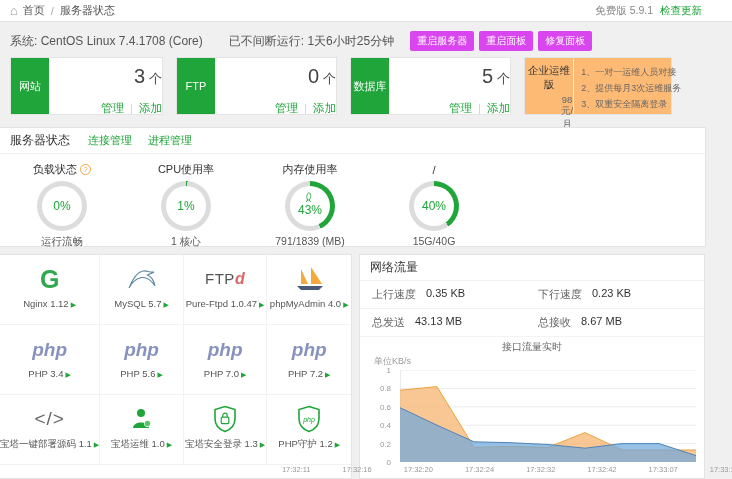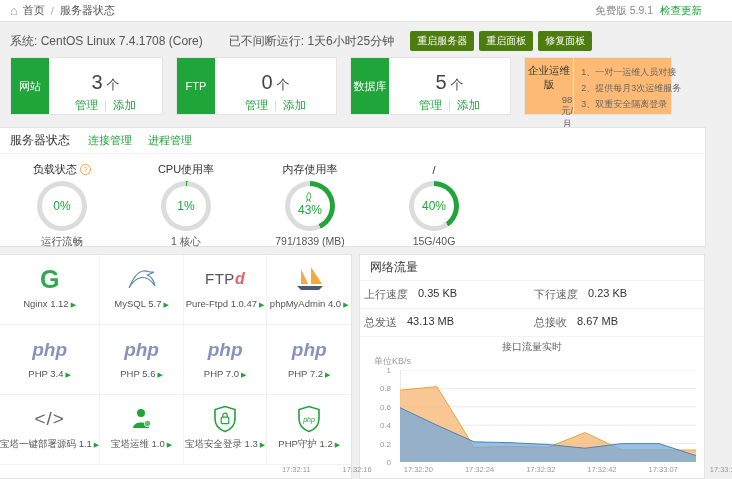--- a/index.html
+++ b/index.html
@@ -14,31 +14,31 @@
   .bc-sep { margin:0 6px; color:#aaa; }
   .bc-cur { color:#555; }
   .topbar-right { margin-left:auto; padding-right:30px; display:flex; align-items:flex-start; gap:7px; }
   .ver { color:#888; font-size:10.5px; }
   .upd { color:#20a53a; font-size:10.5px; }
 
   
   .sysrow { position:absolute; top:31px; left:10px; display:flex; align-items:center; font-size:12px; color:#555; }
   .sysrow .uptime { margin-left:26px; }
   .sys-btns { margin-left:16px; display:flex; gap:5px; }
-  .btn-green { background:#4d7c0f; color:#fff; border:none; border-radius:2px; font-size:10px; padding:3px 7px; cursor:pointer; font-family:inherit; }
+  .btn-green { background:#d946ef; color:#fff; border:none; border-radius:2px; font-size:10px; padding:3px 7px; cursor:pointer; font-family:inherit; }
 
   
   .cards { position:absolute; top:57px; left:10px; display:flex; gap:13px; }
   .stat-card { height:58px; background:#fff; border:1px solid #e4e4e4; display:flex; }
   .stat-card.c1 { width:153px; } .stat-card.c2,.stat-card.c3 { width:161px; }
   .tab { width:38px; background:#20a53a; color:#fff; font-size:11px; display:flex; align-items:center; justify-content:center; }
-  .card-body { flex:1; text-align:center; padding-top:13px; }
+  .card-body { flex:1; text-align:right; padding-top:7px; }
   .count { font-size:20px; color:#444; font-weight:400; }
   .unit { font-size:13px; color:#444; margin-left:4px; }
-  .links { margin-top:4px; font-size:11.5px; }
+  .links { margin-top:13px; font-size:11.5px; }
   .links a { color:#20a53a; }
   .lnk-sep { color:#d5d5d5; margin:0 6px; }
 
   
   .enterprise { width:148px; height:58px; background:#fdba74; border:1px solid #e4e4e4; display:flex; }
   .ent-left { width:60px; border-right:1px solid #ededed; text-align:center; padding-top:6px; }
   .ent-title { font-size:10.5px; color:#333; }
   .ent-price { font-size:9.5px; color:#666; margin:2px 0 3px;padding-left:36px; }
   .buy-btn { background:#20a53a; color:#fff; border:none; border-radius:2px; font-size:9.5px; padding:2px 10px; cursor:pointer; font-family:inherit; }
   .ent-right { flex:1; padding:6px 0 0 7px; font-size:9px; color:#666; line-height:1.8; white-space:nowrap; }
@@ -69,21 +69,21 @@
   .sw-label { font-size:9.5px; color:#555; margin-top:3px; white-space:nowrap; }
   .play { color:#20a53a; font-size:7px; margin-left:2px; }
   .nginx-g { color:#2fa84f; font-size:25px; font-weight:bold; line-height:1; }
   .ftp-logo { font-size:15px; color:#555; letter-spacing:0.5px; }
   .ftp-d { color:#e06666; font-style:italic; font-size:16px; font-weight:bold; }
   .php-logo { color:#8892be; font-size:19px; font-weight:bold; font-style:italic; line-height:1; }
   .code-glyph { color:#666; font-size:19px; letter-spacing:1px; }
 
   
   .net-panel { top:254px; left:359px; width:346px; height:225px; }
-  .net-row { display:flex; height:28px; align-items:center; border-bottom:1px solid #f3f3f3; padding-left:4px; font-size:11px; }
+  .net-row { display:flex; height:28px; align-items:center; border-bottom:1px solid #f3f3f3; padding-left:12px; font-size:11px; }
   .net-col { width:50%; display:flex; }
   .net-lab { color:#666; }
   .net-val { color:#333; margin-left:10px; }
   .chart-title { text-align:center; font-size:10px; color:#666; margin-top:3px; }
   .chart-ylabel { font-size:9px; color:#999; margin:1px 0 0 14px; }
   .plot-zone { position:relative; margin-top:2px; }
   .yticks { position:absolute; left:0; top:0; width:36px; height:92px; }
   .ytick { position:absolute; right:5px; font-size:8px; color:#999; transform:translateY(-4px); }
   .plot { margin:0 8px 0 40px; height:92px; position:relative; }
   .plot svg { position:absolute; inset:0; width:100%; height:100%; }

